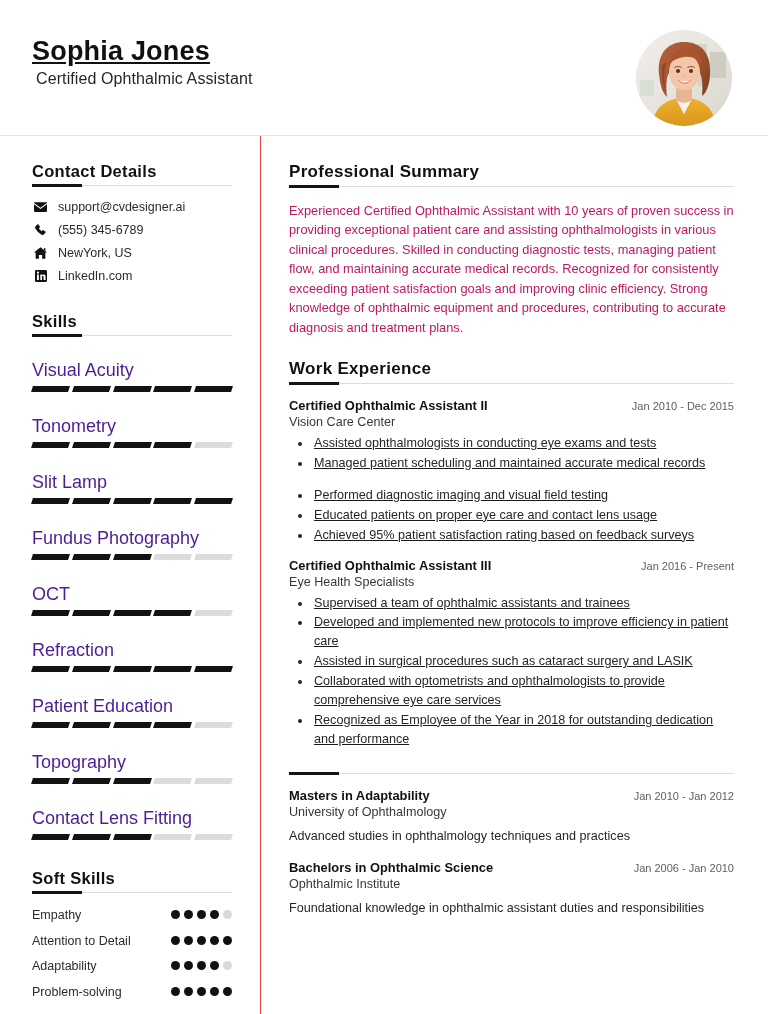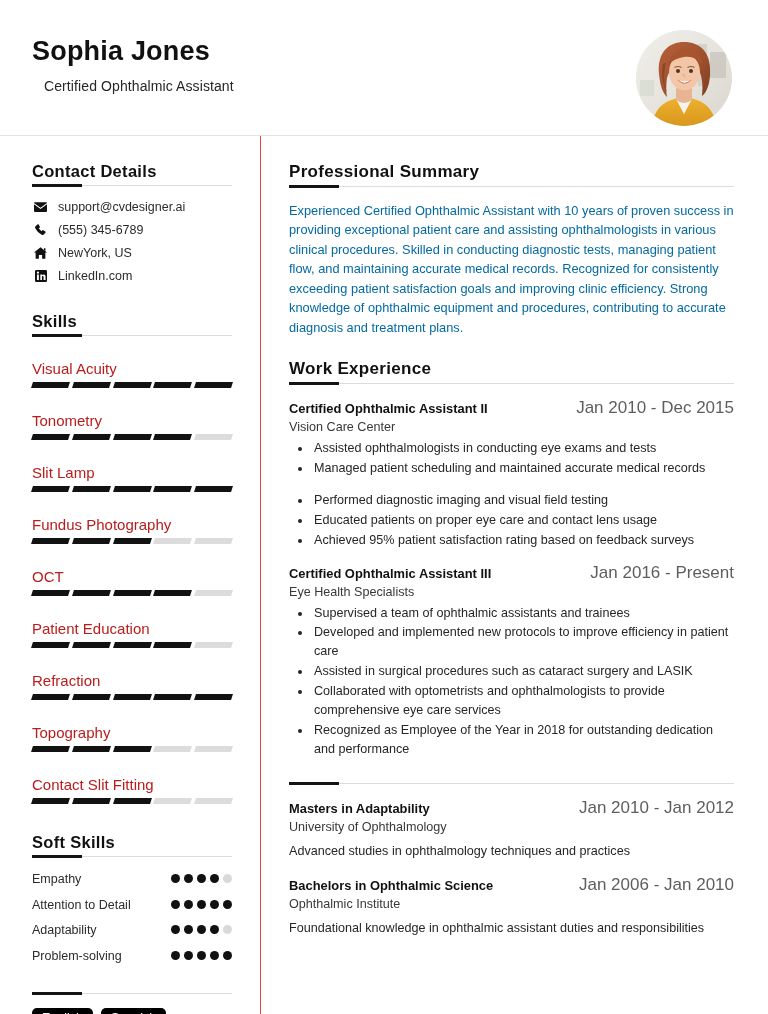--- a/index.html
+++ b/index.html
@@ -34,27 +34,28 @@
     justify-content: space-between;
   }
   .header-text { padding-top: 8px; }
   .name {
     font-size: 27px;
     font-weight: bold;
     letter-spacing: 0.2px;
     line-height: 1.12;
     margin: 0 0 4px 0;
     color: #111111;
+    text-decoration: underline;
   }
   .headline {
-    font-size: 14px;
+    font-size: 16px;
     font-weight: 400;
     color: #262626;
     letter-spacing: 0.1px;
-    margin: 12px;
+    margin: 4px;
   }
   .avatar {
     width: 96px;
     height: 96px;
     border-radius: 50%;
     margin-right: 4px;
     margin-top: 2px;
     overflow: hidden;
     position: relative;
     flex: 0 0 auto;
@@ -122,22 +123,22 @@
     display: flex;
     align-items: center;
     justify-content: center;
     color: #111111;
   }
   .contact-icon svg { display: block; }
 
   
   .skill-row { margin-bottom: 2px; }
   .skill-name {
-    font-size: 15px;
-    color: #b91c1c;
+    font-size: 18px;
+    color: #4c1d95;
     margin-bottom: 5px;
     margin-top: 24px;
   }
   .bar-track {
     display: flex;
     gap: 4px;
     margin-bottom: 9px;
   }
   .bar-seg {
     flex: 1 1 0;
@@ -182,51 +183,52 @@
     font-size: 12.5px;
     padding: 4px 10px 5px 10px;
     border-radius: 5px;
     line-height: 1.1;
   }
 
   
   .summary {
     font-size: 12.8px;
     line-height: 1.52;
-    color: #0369a1;
+    color: #be185d;
     margin: 0 0 22px 0;
   }
   .entry { margin-bottom: 2px; }
   .entry-head {
     display: flex;
     align-items: baseline;
     justify-content: space-between;
     gap: 16px;
   }
   .entry-title {
     font-size: 12.9px;
     font-weight: bold;
     color: #111111;
   }
   .entry-date {
-    font-size: 17px;
+    font-size: 11px;
     color: #5e5e5e;
     white-space: nowrap;
     flex: 0 0 auto;
   }
   .entry-org {
     font-size: 12.6px;
     color: #383838;
     margin-top: 2px;
     margin-bottom: 5px;
   }
   .bullets {
     margin: 0 0 0 0;
     padding-left: 23px;
     list-style: disc;
+    text-decoration: underline;
   }
   .bullets li {
     font-size: 12.6px;
     line-height: 1.5;
     color: #262626;
     margin-bottom: 1px;
     padding-left: 2px;
   }
   .bullets.group-gap { margin-top: 13px; }
   .entry-desc {
@@ -402,51 +404,51 @@
               <div class="skill-name">OCT</div>
               <div class="bar-track">
                 <div class="bar-seg on"></div>
                 <div class="bar-seg on"></div>
                 <div class="bar-seg on"></div>
                 <div class="bar-seg on"></div>
                 <div class="bar-seg"></div>
               </div>
             </div>
             <div class="skill-row">
+              <div class="skill-name">Refraction</div>
+              <div class="bar-track">
+                <div class="bar-seg on"></div>
+                <div class="bar-seg on"></div>
+                <div class="bar-seg on"></div>
+                <div class="bar-seg on"></div>
+                <div class="bar-seg on"></div>
+              </div>
+            </div>
+            <div class="skill-row">
               <div class="skill-name">Patient Education</div>
               <div class="bar-track">
                 <div class="bar-seg on"></div>
                 <div class="bar-seg on"></div>
                 <div class="bar-seg on"></div>
                 <div class="bar-seg on"></div>
                 <div class="bar-seg"></div>
               </div>
             </div>
             <div class="skill-row">
-              <div class="skill-name">Refraction</div>
-              <div class="bar-track">
-                <div class="bar-seg on"></div>
-                <div class="bar-seg on"></div>
-                <div class="bar-seg on"></div>
-                <div class="bar-seg on"></div>
-                <div class="bar-seg on"></div>
-              </div>
-            </div>
-            <div class="skill-row">
               <div class="skill-name">Topography</div>
               <div class="bar-track">
                 <div class="bar-seg on"></div>
                 <div class="bar-seg on"></div>
                 <div class="bar-seg on"></div>
                 <div class="bar-seg"></div>
                 <div class="bar-seg"></div>
               </div>
             </div>
             <div class="skill-row">
-              <div class="skill-name">Contact Slit Fitting</div>
+              <div class="skill-name">Contact Lens Fitting</div>
               <div class="bar-track">
                 <div class="bar-seg on"></div>
                 <div class="bar-seg on"></div>
                 <div class="bar-seg on"></div>
                 <div class="bar-seg"></div>
                 <div class="bar-seg"></div>
               </div>
             </div>
           </div>
       </div>

